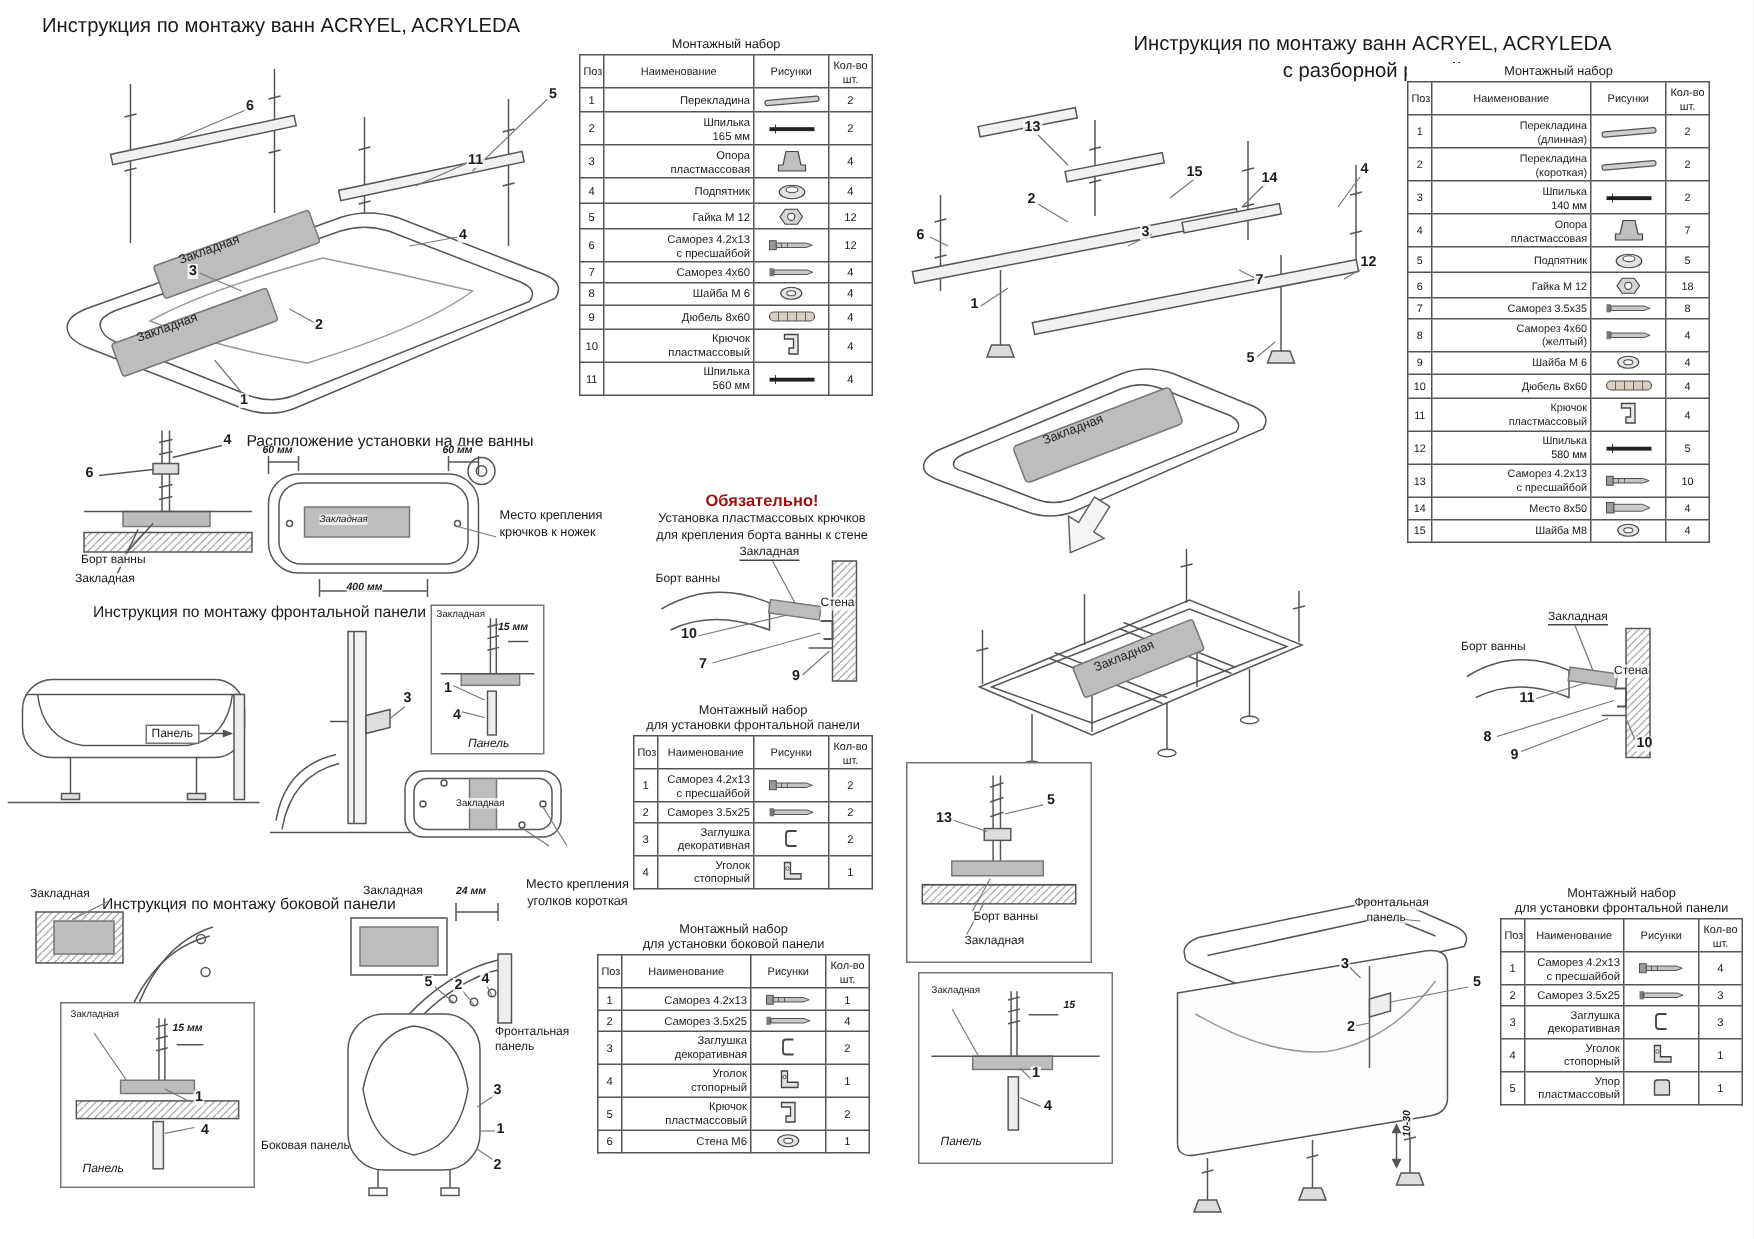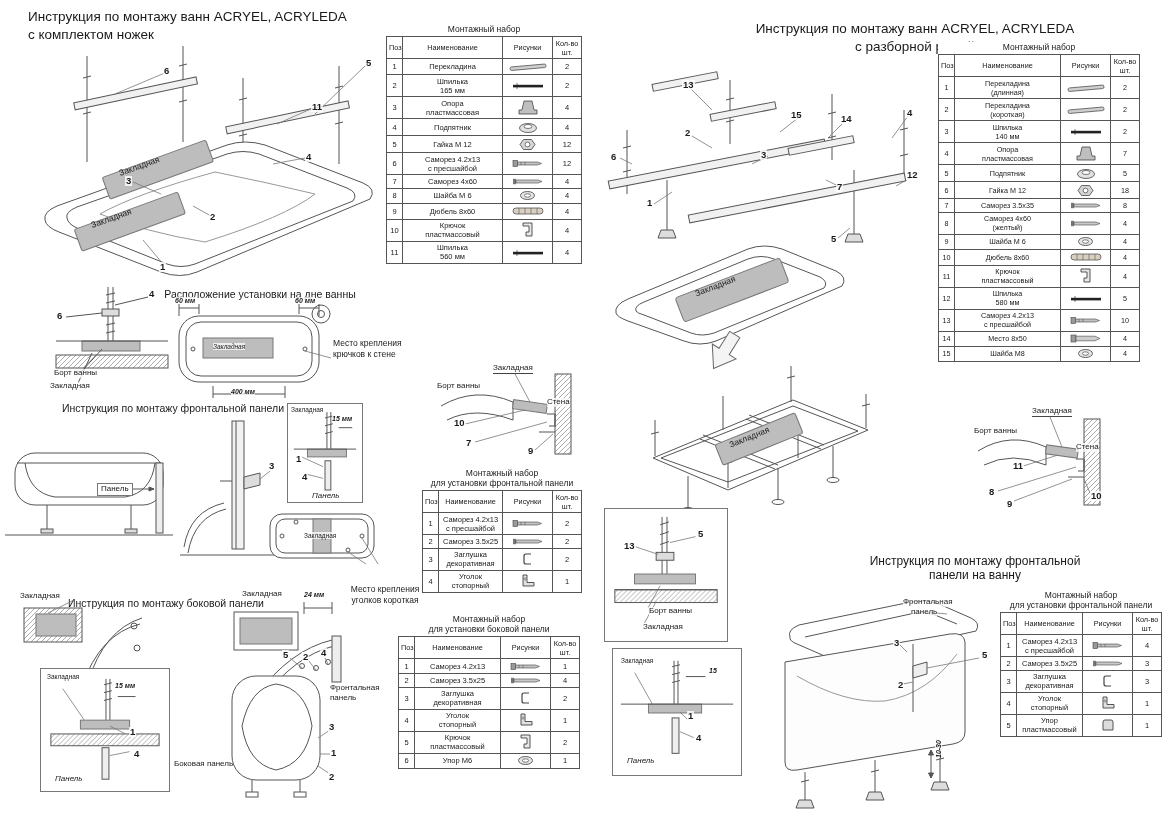--- a/index.html
+++ b/index.html
@@ -24,39 +24,38 @@
   .mand-l{font-size:8.5px;text-align:center;line-height:1.25}
   .boxed{border:1px solid #777;background:#fff}
   .tblbox{position:absolute;font-size:7.5px;background:#fff}
   .tblbox .t-title{text-align:center;font-size:8.5px;line-height:1.2;margin-bottom:2px}
   .tblbox table{border-collapse:collapse;width:100%;table-layout:fixed}
   .tblbox th,.tblbox td{border:1px solid #555;padding:1.5px 2px;text-align:center;vertical-align:middle;white-space:pre-line;overflow:hidden}
   .tblbox th{font-weight:normal;font-size:7.3px}
   .tblbox th:nth-child(1),.tblbox td:nth-child(1){width:16px}
   .tblbox th:nth-child(3),.tblbox td:nth-child(3){width:50px}
   .tblbox th:nth-child(4),.tblbox td:nth-child(4){width:29px}
-  .tblbox td:nth-child(2){text-align:center}
+  .tblbox td:nth-child(2){text-align:right}
   .tblbox td.pic svg{vertical-align:middle}
 </style>
 </head>
 <body>
 
 <svg width="0" height="0" style="position:absolute" aria-hidden="true">
   <defs>
     <pattern id="hatch" width="5" height="5" patternUnits="userSpaceOnUse">
       <path d="M0,5 L5,0" stroke="#8a8a8a" stroke-width="0.7"></path>
     </pattern>
   </defs>
 </svg>
 
 <div class="page">
 
   <div class="abs title" style="left:28px;top:8px;width:390px">
     <div>Инструкция по монтажу ванн ACRYEL, ACRYLEDA</div>
-    <div>с комплектом ножек</div>
   </div>
 
   <div class="dia" style="left:15px;top:42px;width:370px;height:245px">
     <svg class="bg" viewBox="0 0 370 245">
       <g stroke="#555" fill="none" stroke-width="1">
         <line x1="72" y1="14" x2="72" y2="120"></line>
           <line x1="168" y1="4" x2="168" y2="100"></line>
         <line x1="228" y1="36" x2="228" y2="140"></line>
           <line x1="324" y1="24" x2="324" y2="122"></line>
         <line x1="68" y1="36" x2="76" y2="34"></line>
@@ -271,23 +270,28 @@
       </g>
     </svg>
     <span class="dim" style="left:2px;top:-3px">60 мм</span>
     <span class="dim" style="left:122px;top:-3px">60 мм</span>
     <span class="dim" style="left:58px;top:88px">400 мм</span>
     <span class="lb it sm" style="left:40px;top:43px">Закладная</span>
   </div>
 
   <div class="abs note" style="left:333px;top:338px;width:100px">
     <div>Место крепления</div>
-    <div>крючков к стене</div>
-  </div>
-
+    <div>крючков к ножек</div>
+  </div>
+
+  <div class="abs" style="left:428px;top:328px;width:160px">
+    <div class="mand-t" style="color:#991111">Обязательно!</div>
+    <div class="mand-l">Установка пластмассовых крючков</div>
+    <div class="mand-l">для крепления борта ванны к стене</div>
+  </div>
 
   <div class="dia" style="left:435px;top:362px;width:150px;height:98px">
     <svg class="bg" viewBox="0 0 150 98">
       <g stroke="#555" fill="none">
         <rect x="120" y="12" width="16" height="80" fill="url(#hatch)"></rect>
         <path d="M6,44 Q40,24 78,40 L78,58 Q40,44 12,58"></path>
         <rect x="78" y="40" width="34" height="9" fill="#bdbdbd" stroke="#777" transform="rotate(8 95 44)"></rect>
         <path d="M112,52 L120,52 L120,64 L114,64" stroke-width="1.2"></path>
         <line x1="104" y1="70" x2="120" y2="70"></line>
         <line x1="80" y1="12" x2="95" y2="40" stroke="#777" stroke-width="0.8"></line>
@@ -595,21 +599,21 @@
             <td>5</td>
             <td>Крючок
 пластмассовый</td>
             <td class="pic"><svg width="16" height="18" viewBox="0 0 16 18">
                 <path d="M3,2 h9 v13 h-6 v-4 h3 v-6 H3 Z" fill="#e8e8e8" stroke="#444" stroke-width="0.9"></path>
               </svg></td>
             <td>2</td>
           </tr>
           <tr>
             <td>6</td>
-            <td>Упор М6</td>
+            <td>Стена М6</td>
             <td class="pic"><svg width="17" height="11" viewBox="0 0 17 11">
                 <ellipse cx="8.5" cy="5.5" rx="7" ry="4" fill="#e5e5e5" stroke="#444" stroke-width="0.8"></ellipse>
                 <ellipse cx="8.5" cy="5.5" rx="3" ry="1.7" fill="#fff" stroke="#444" stroke-width="0.7"></ellipse>
               </svg></td>
             <td>1</td>
           </tr>
         </tbody>
       </table>
   </div>
 
@@ -924,24 +928,20 @@
         <line x1="44" y1="100" x2="56" y2="78" stroke="#777" stroke-width="0.8"></line>
         <line x1="40" y1="116" x2="52" y2="94" stroke="#777" stroke-width="0.8"></line>
       </g>
     </svg>
     <span class="co" style="left:18px;top:32px">13</span>
     <span class="co" style="left:92px;top:20px">5</span>
     <span class="lb" style="left:44px;top:98px">Борт ванны</span>
     <span class="lb" style="left:38px;top:114px">Закладная</span>
   </div>
 
-  <div class="abs caption" style="left:840px;top:554px;width:270px;text-align:center;font-size:12px">
-    <div>Инструкция по монтажу фронтальной</div>
-    <div>панели на ванну</div>
-  </div>
 
   <div class="dia boxed" style="left:612px;top:648px;width:130px;height:128px">
     <svg class="bg" viewBox="0 0 130 128">
       <g stroke="#555" fill="none">
         <line x1="62" y1="12" x2="62" y2="56"></line>
           <line x1="66" y1="12" x2="66" y2="56"></line>
         <line x1="60" y1="18" x2="68" y2="16"></line>
           <line x1="60" y1="26" x2="68" y2="24"></line>
           <line x1="60" y1="34" x2="68" y2="32"></line>
         <rect x="36" y="56" width="54" height="9" fill="#bdbdbd" stroke="#777"></rect>

